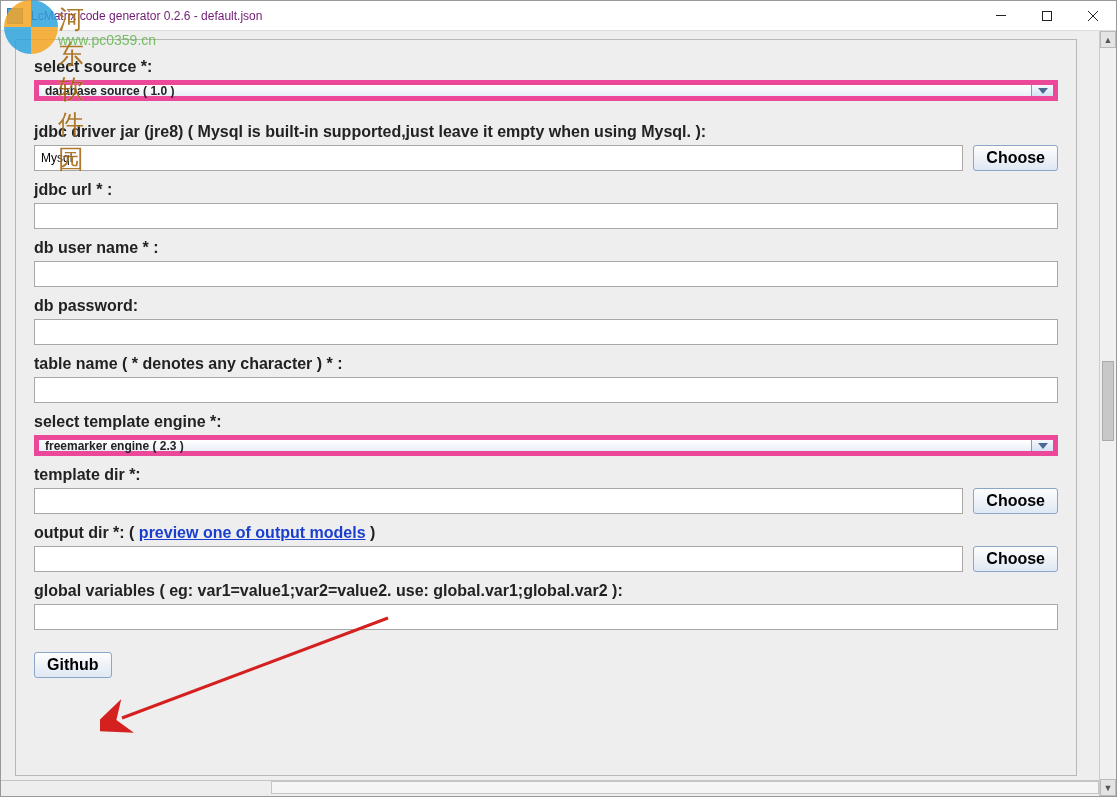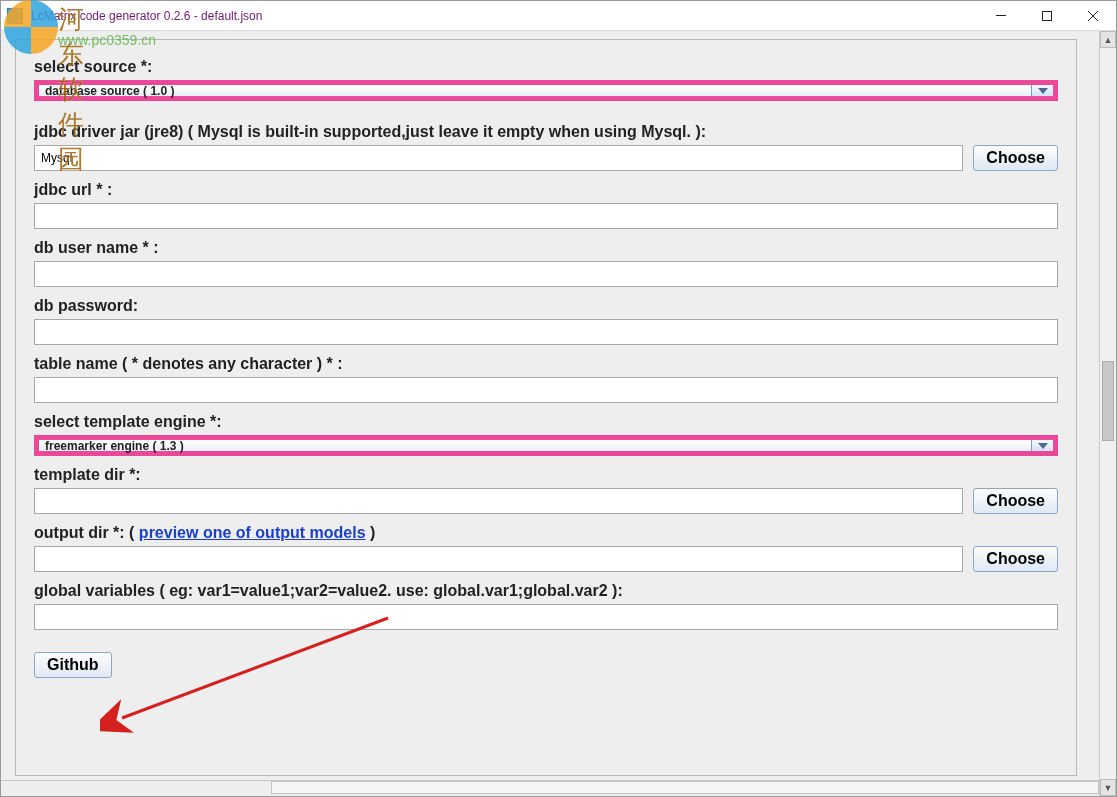--- a/index.html
+++ b/index.html
@@ -286,21 +286,21 @@
         </div>
 
         <div class="form-row">
           <label class="form-label">table name ( * denotes any character ) * :</label>
           <input class="text-input" style="width: 100%;" value="">
         </div>
 
         <div class="form-row">
           <label class="form-label">select template engine *:</label>
           <div class="combo">
-            <div class="combo-text">freemarker engine ( 1.3 )</div>
+            <div class="combo-text">freemarker engine ( 2.3 )</div>
             <div class="combo-btn">
               <svg viewBox="0 0 10 6">
                   <path d="M0 0 L5 6 L10 0 Z" fill="#4a6a94"></path>
                 </svg>
             </div>
           </div>
         </div>
 
         <div class="form-row">
           <label class="form-label">template dir *:</label>

